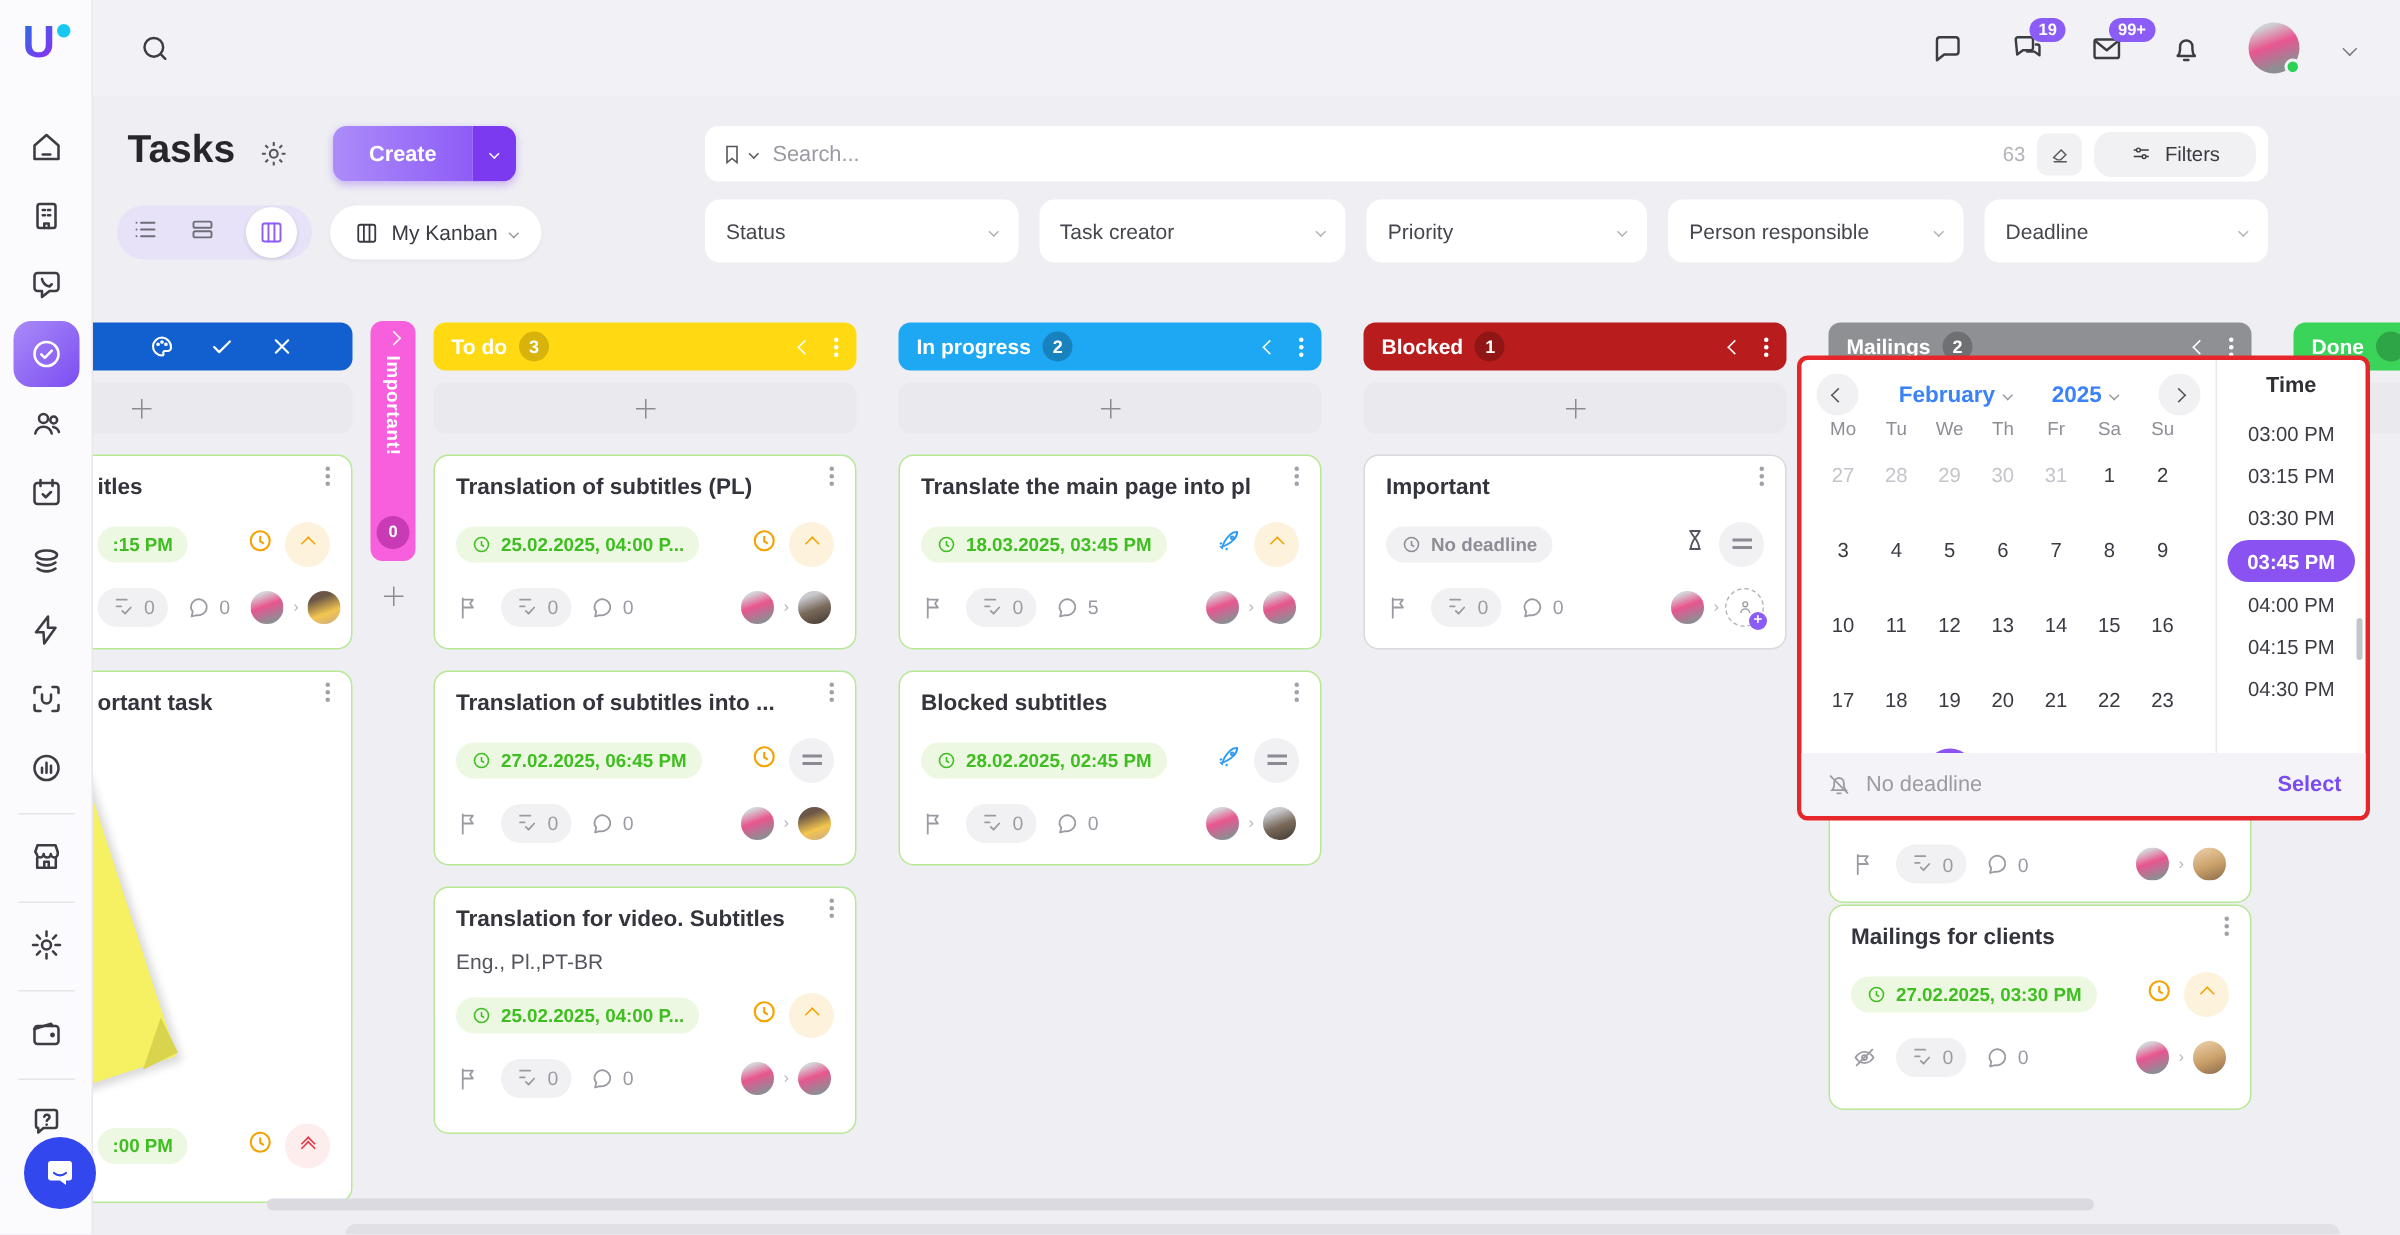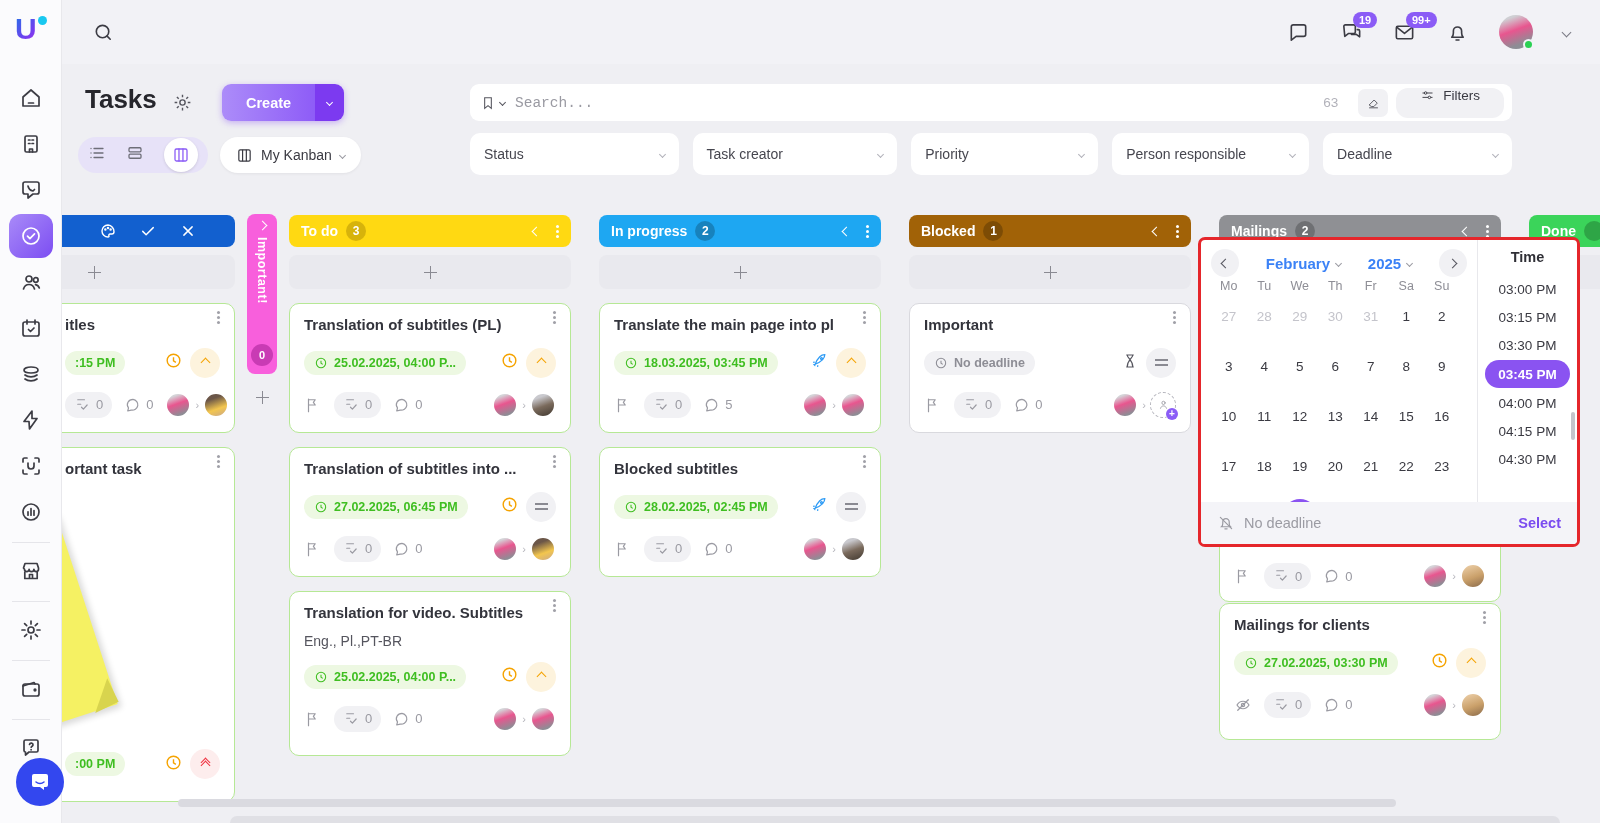--- a/index.html
+++ b/index.html
@@ -61,26 +61,26 @@
                display:flex; align-items:center; gap:8px; padding:0 16px; font-size:14px; color:#3A3A42;
                box-shadow:0 1px 3px rgba(0,0,0,.06); z-index:3; }
   .my-kanban svg { width:17px; height:17px; stroke:#3A3A42; fill:none; stroke-width:1.7; }
   .my-kanban .chv { color:#9A9AA2; }
 
   
   .searchbar { position:absolute; left:470px; top:84px; width:1042px; height:37px; background:#fff;
                border-radius:9px; display:flex; align-items:center; padding:0 8px 0 10px; z-index:3; }
   .sb-bm { display:flex; align-items:center; gap:4px; color:#55555E; padding-right:10px; }
   .sb-bm svg { width:16px; height:16px; stroke:#55555E; fill:none; stroke-width:1.6; }
-  .sb-input { flex:1; border:none; outline:none; font-size:14.5px; color:#a16207; background:transparent;font-family:Liberation Mono, monospace; }
+  .sb-input { flex:1; border:none; outline:none; font-size:14.5px; color:#a16207; background:transparent; }
   .sb-input::placeholder { color:#9A9AA2; }
-  .sb-count { color:#B2B2BA; font-size:13.5px; margin-right:20px; }
+  .sb-count { color:#B2B2BA; font-size:13.5px; margin-right:8px; }
   .sb-erase { width:30px; height:28px; background:#F1F1F4; border-radius:7px; display:flex; align-items:center; justify-content:center; margin-right:8px; }
   .sb-erase svg { width:15px; height:15px; stroke:#55555E; fill:none; stroke-width:1.5; }
-  .sb-filters { height:30px; background:#F1F1F4; border-radius:12px; display:flex; gap:8px;
+  .sb-filters { height:30px; background:#F1F1F4; border-radius:12px; display:flex; align-items:center; gap:8px;
                 padding:0 24px; font-size:13.5px; color:#3A3A42; }
   .sb-filters svg { width:15px; height:15px; stroke:#3A3A42; fill:none; stroke-width:1.5; }
 
   .filter-row { position:absolute; left:470px; top:133px; width:1042px; display:flex; gap:14px; z-index:3; }
   .filter-sel { height:42px; background:#fff; border-radius:10px; display:flex; align-items:center;
                 justify-content:space-between; padding:0 14px; font-size:14px; color:#46464F; }
   .filter-sel .chv { color:#B2B2BA; }
 
   
   .col { position:absolute; top:215px; width:282px; z-index:1; }
@@ -135,21 +135,21 @@
              color:#fff; font-size:10px; line-height:12px; text-align:center; font-weight:bold; }
 
   
   .col-left { left:-47px; }
   .col-left .col-header { background:#1260CF; justify-content:flex-end; gap:22px; padding-right:38px; }
   .col-left .col-header svg { width:18px; height:18px; stroke:#fff; fill:none; stroke-width:1.9; stroke-linecap:round; stroke-linejoin:round; }
   .col-left .card { padding-left:111px; overflow:hidden; }
   .col-todo { left:289px; } .col-todo .col-header { background:#FFD912; }
   .col-todo .col-badge { background:rgba(140,110,0,.35); }
   .col-inprog { left:599px; } .col-inprog .col-header { background:#1EA7F2; }
-  .col-blocked { left:909px; } .col-blocked .col-header { background:#a16207; }
+  .col-blocked { left:909px; } .col-blocked .col-header { background:#b91c1c; }
   .col-deferred { left:1219px; } .col-deferred .col-header { background:#8F9094; }
   .col-done { left:1529px; } .col-done .col-header { background:#3BD45A; }
 
   .sticky-note { position:absolute; left:-38px; top:88px; width:175px; height:200px; background:#F5F163;
                  transform:rotate(-18deg); box-shadow:3px 4px 6px rgba(0,0,0,.15); display:flex; align-items:center; justify-content:center; }
   .sticky-note span { font-size:30px; font-weight:bold; color:#1a1a1a; transform:rotate(-8deg); letter-spacing:1px; }
   .note-fold { position:absolute; right:0; bottom:0; width:0; height:0; border-left:26px solid transparent;
                border-bottom:26px solid #D8D44E; }
   .tall-card { height:355px; }
   .tall-card .deadline-row { position:absolute; left:111px; right:14px; bottom:22px; margin:0; }

